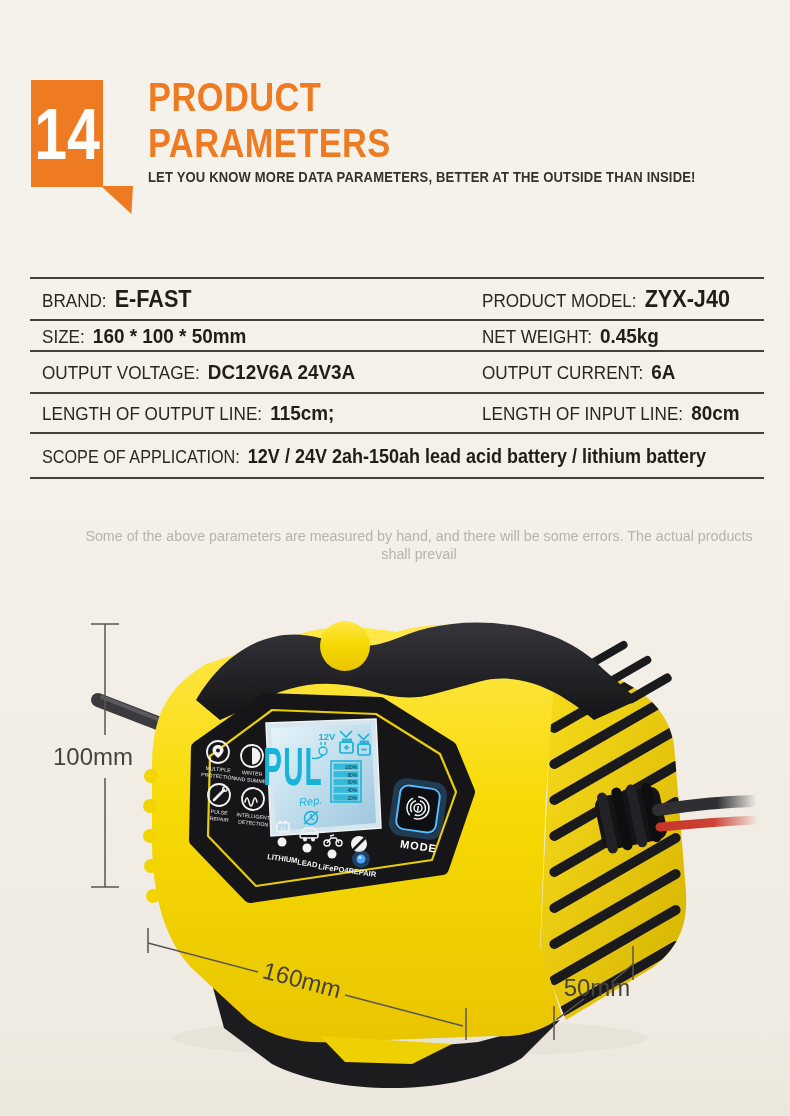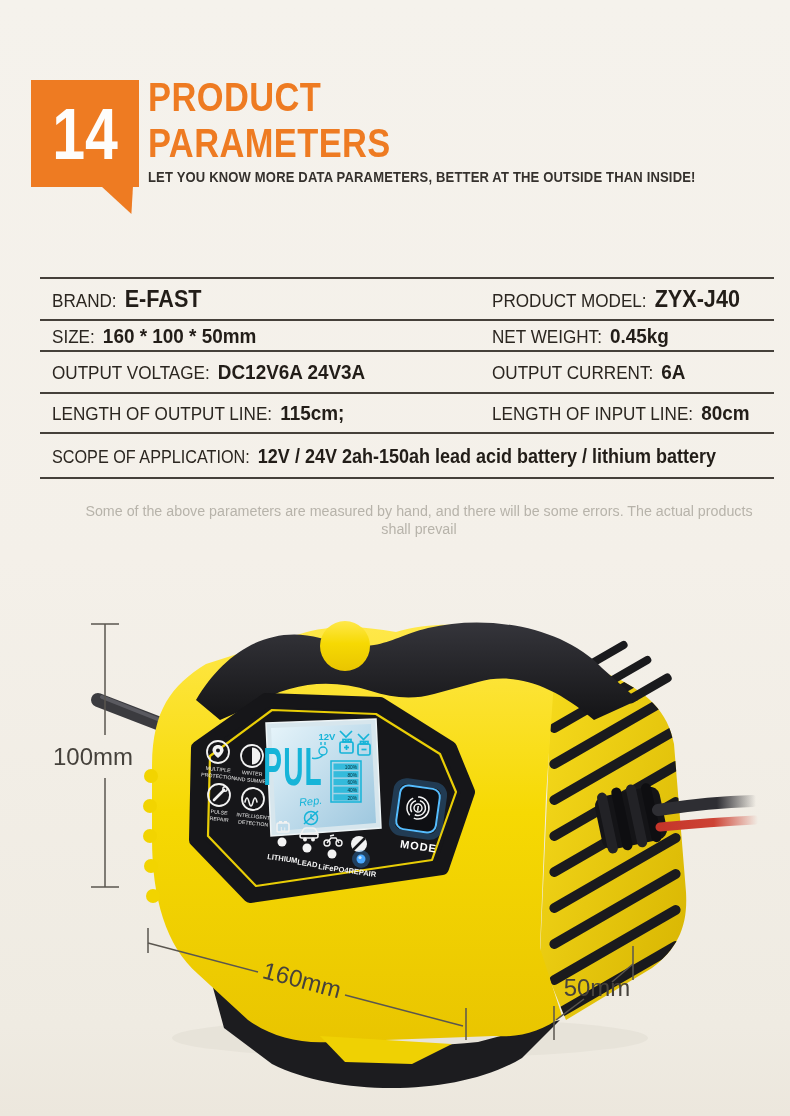--- a/index.html
+++ b/index.html
@@ -2,42 +2,42 @@
 <html><head>
 <meta charset="utf-8">
 <style>
   * { margin:0; padding:0; box-sizing:border-box; }
   body { background:#d8d4cc; font-family:"Liberation Sans", sans-serif; }
   .page {
     position:relative; width:790px; height:1116px; margin:0 auto; overflow:hidden;
     background:linear-gradient(180deg,#f5f2ec 0%,#f4f0e9 50%,#efebe2 92%,#ece7dd 100%);
   }
   
-  .badge { position:absolute; left:31px; top:80px; width:108px; height:107px; background:#ee7b22; }
+  .badge { position:absolute; left:31px; top:80px; width:72px; height:107px; background:#ee7b22; }
   .badge-num { width:100%; height:100%; display:flex; align-items:center; justify-content:center;
     color:#fefdfb; font-size:72px; font-weight:bold; transform:scaleX(.82); }
   .badge-tail { position:absolute; left:101px; top:186px; width:32px; height:28px; background:#ee7b22;
     clip-path:polygon(0 0,100% 0,95% 100%); }
   .title-block { position:absolute; left:148px; top:74px; transform:scaleX(.84); transform-origin:left top;
     color:#ee7b22; font-weight:bold; font-size:41px; line-height:46px; letter-spacing:.5px; white-space:nowrap; }
   .subtitle { position:absolute; left:148px; top:168px; transform:scaleX(.84); transform-origin:left top;
     color:#35312d; font-size:15.5px; font-weight:600; letter-spacing:.2px; white-space:nowrap; }
   
-  .spec { position:absolute; left:40px; top:277px; width:734px; border-top:2px solid #45403a; }
+  .spec { position:absolute; left:30px; top:277px; width:734px; border-top:2px solid #45403a; }
   .spec-row { position:relative; border-bottom:2px solid #45403a; }
   .cell { position:absolute; top:50%; transform:translateY(-50%) scaleX(.9); transform-origin:left center;
     display:flex; align-items:baseline; gap:9px; white-space:nowrap; }
   .cell-left  { left:12px; }
   .cell-right { left:452px; }
   .lbl { font-size:19px; color:#2b2620; }
   .val { font-size:24px; font-weight:700; color:#221d18; }
   .val-sm { font-size:21px; }
   .val-xs { font-size:20px; }
   .lbl-sm { font-size:18px; }
-  .disclaimer { position:absolute; left:0; top:502px; width:790px; text-align:center;
+  .disclaimer { position:absolute; left:0; top:527px; width:790px; text-align:center;
     color:#b7b3aa; font-size:15.5px;padding-left:48px; }
   .disclaimer span { display:inline-block; transform:scaleX(.92); }
   
   .product-svg { position:absolute; left:0; top:596px; }
   text { font-family:"Liberation Sans", sans-serif; }
   .dim-text { font-size:24px; fill:#46423c; }
   .panel-cap { font-size:5.2px; fill:#e9e9e9; }
   .mode-lab { font-size:7.5px; font-weight:bold; fill:#f4f4f4; }
   .cyan { fill:#16b4d8; }
 </style>

